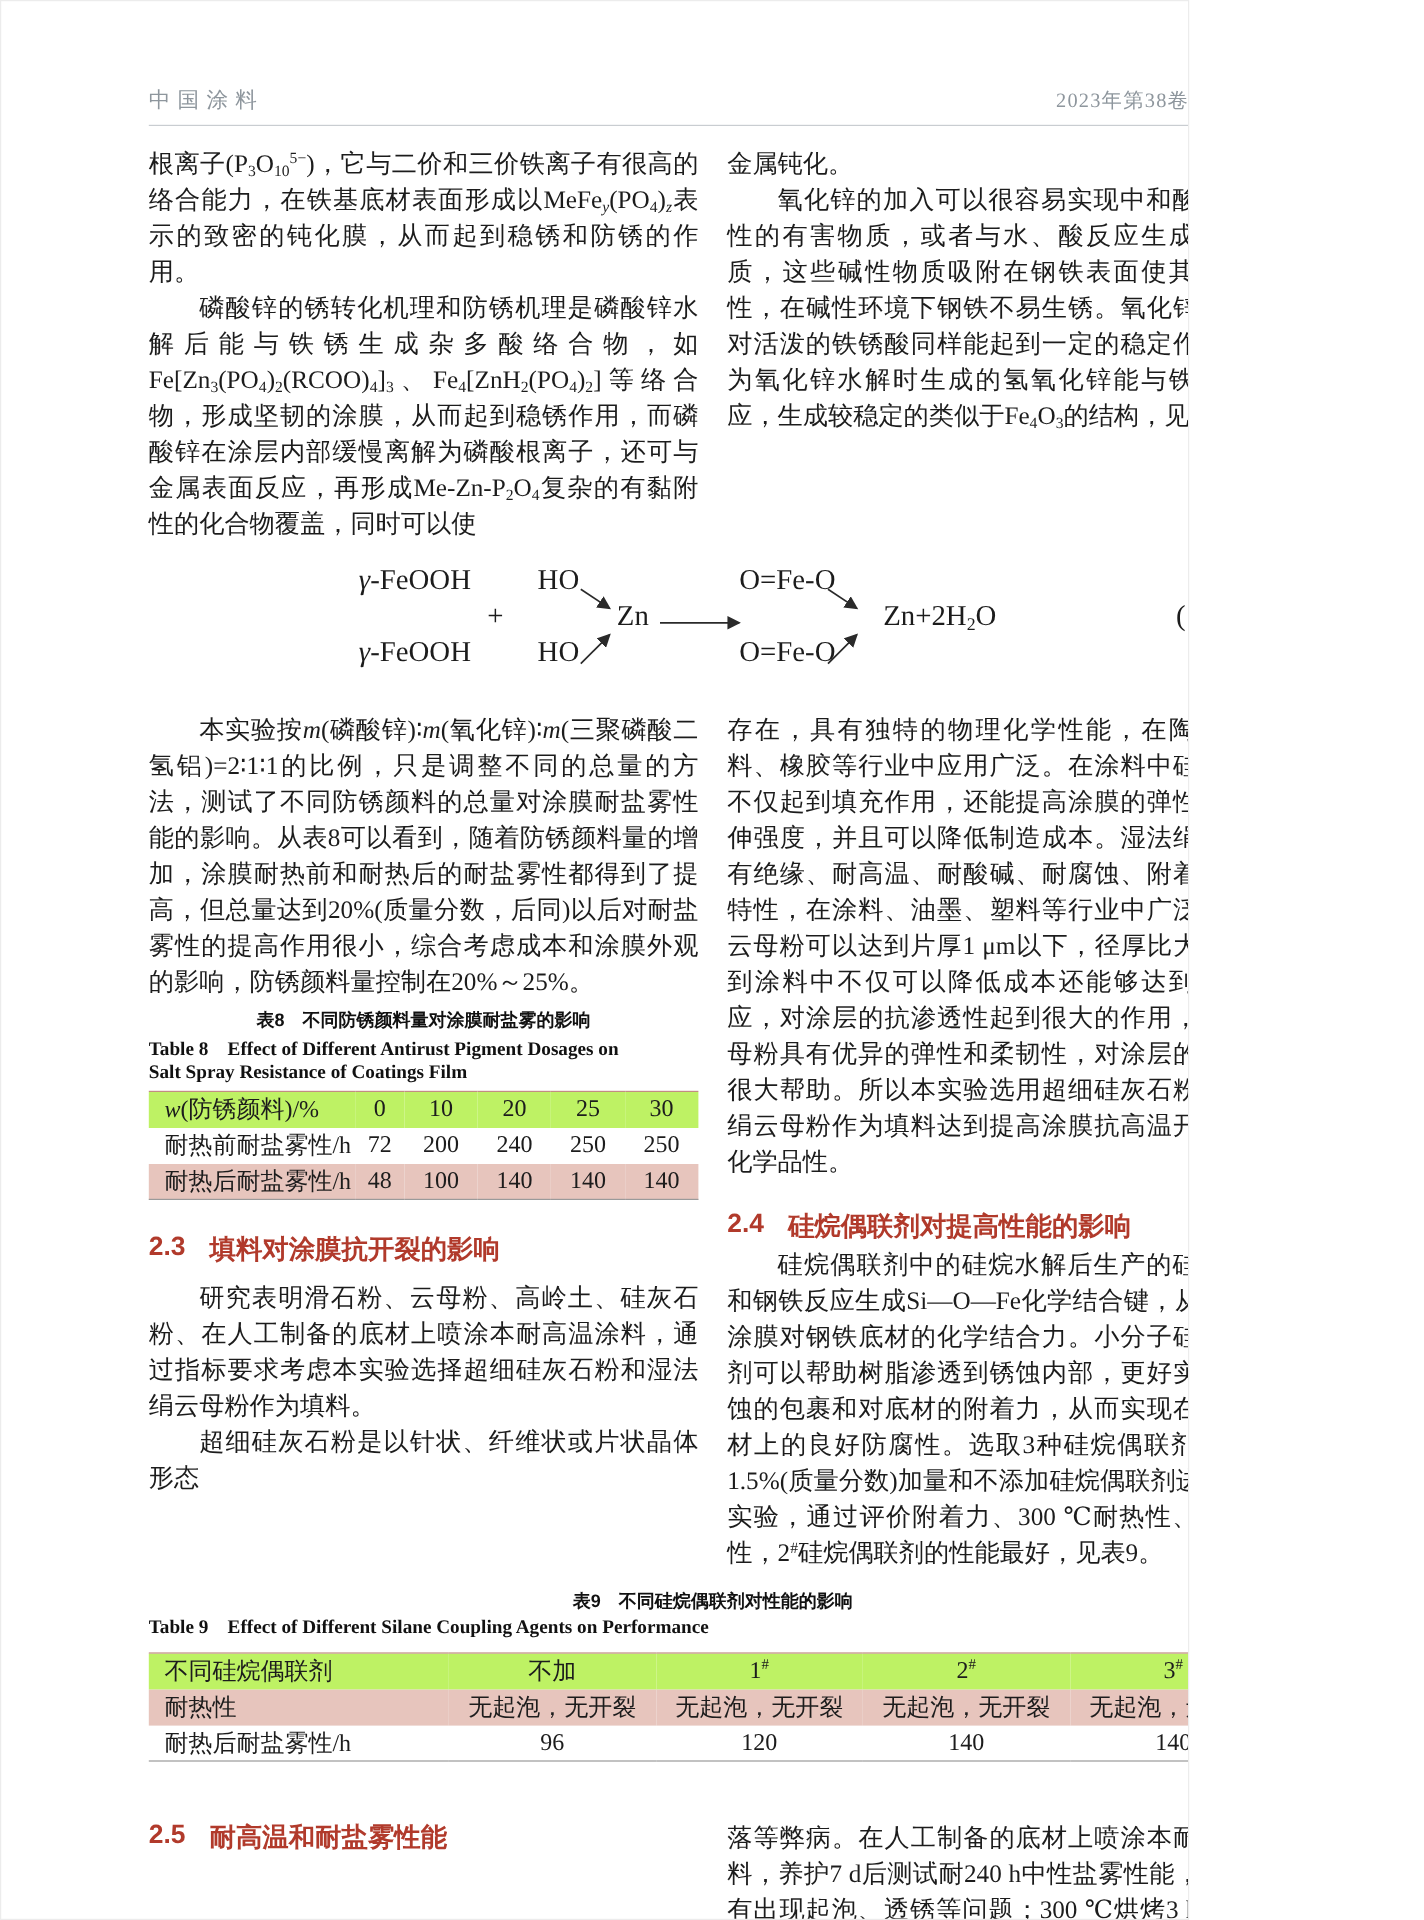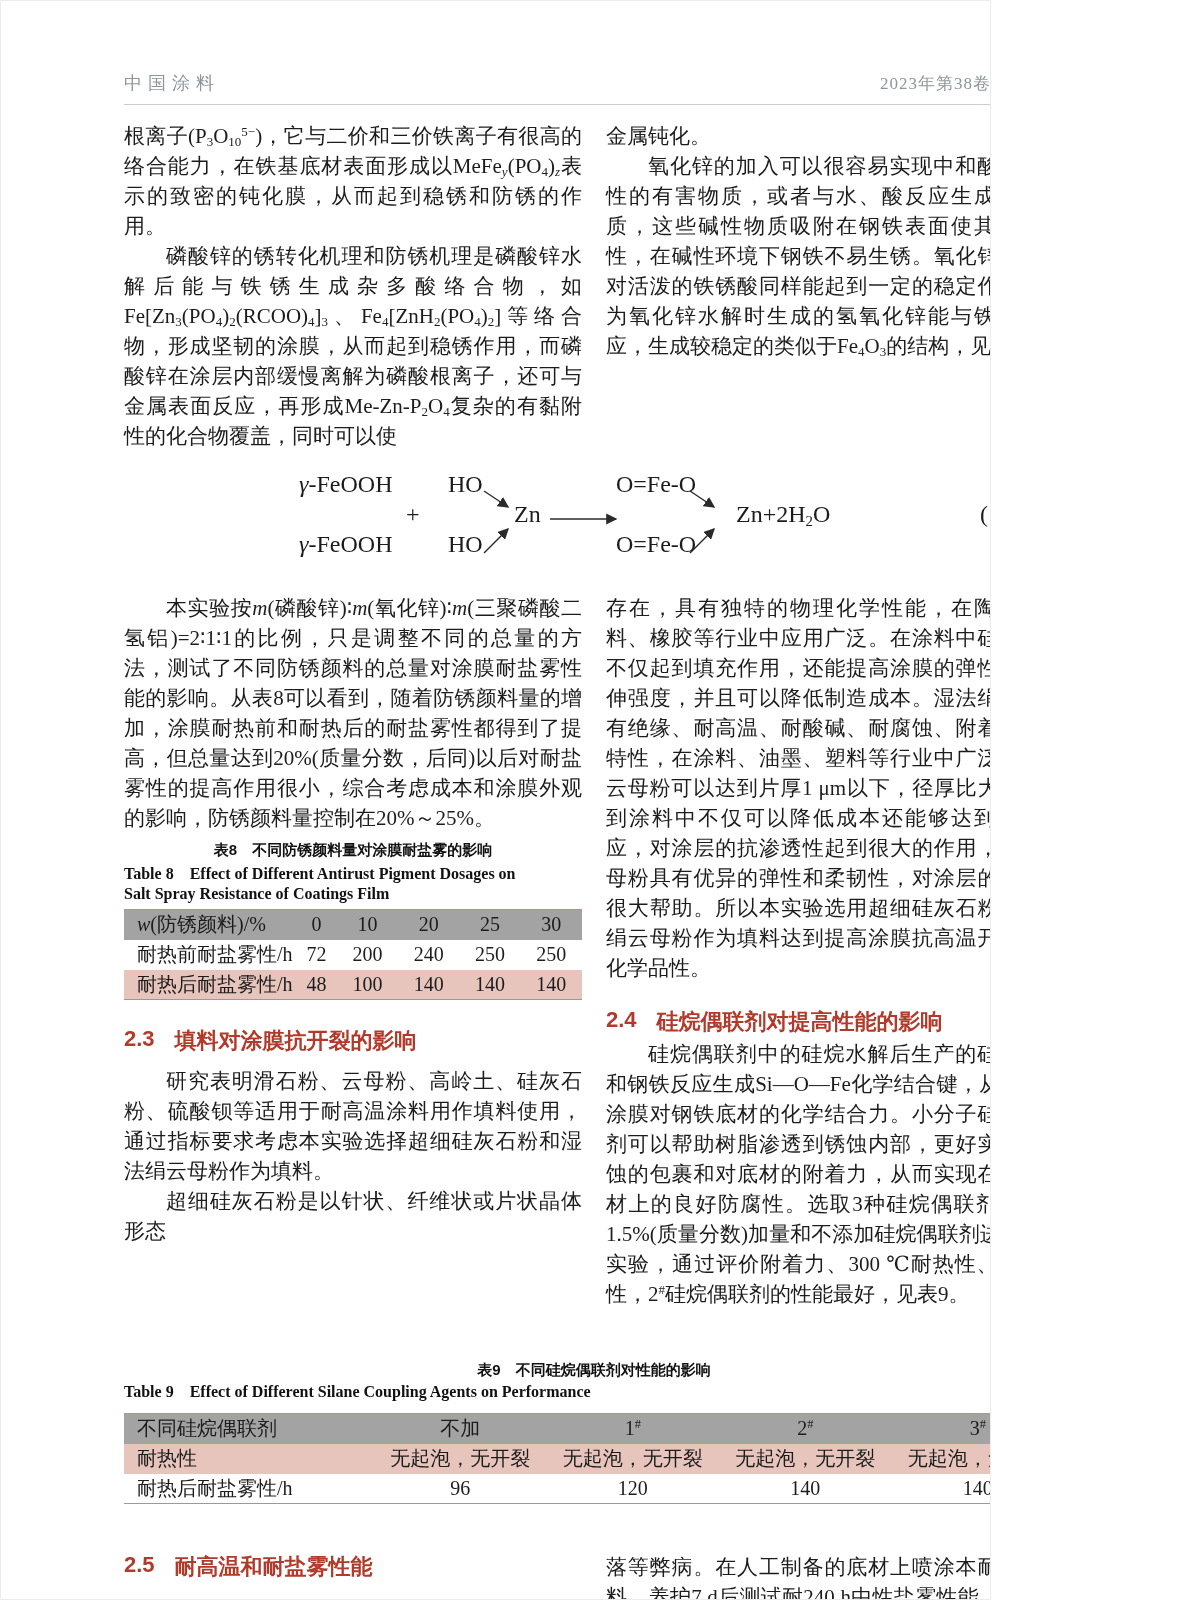--- a/index.html
+++ b/index.html
@@ -50,36 +50,36 @@
   
   .tbl-title-cn {
     font-family: "Liberation Sans", "DejaVu Sans", sans-serif;
     font-weight: 700; font-size: 15px; text-align: center; color: #111;
   }
   .tbl-title-en { font-weight: 700; font-size: 16px; text-align: left; color: #111; }
   table { border-collapse: collapse; width: 100%; font-size: 20px; }
   td { height: 30px; padding: 0; vertical-align: middle; }
   td.lbl { text-align: left; padding-left: 13px; }
   td.val { text-align: center; }
-  tr.rowdark { background: #a3a3a3; }
+  tr.rowdark { background: #bef264; }
   tr.rowdark td { border-top: 1px solid #c28d83; }
   tr.rowlight { background: #e7c5bd; }
   table.t8 { border-bottom: 1px solid #9a9a9a; }
   table.t9 { border-bottom: 1px solid #9a9a9a; }
 
   .t8-wrap { margin-top: 8px; }
   .t8-wrap .tbl-title-cn { margin-bottom: 4px; }
   .t8-wrap table { margin-top: 6px; }
 
   .sec23 { margin-top: 26px; }
   .sec23-p { margin-top: 10px; }
   .sec24 { margin-top: 24px; }
   .sec24-p { margin-top: 2px; }
 
-  .t9-section { margin-top: 52px; }
+  .t9-section { margin-top: 16px; }
   .t9-section .tbl-title-en { margin-top: 2px; }
   .t9-section table { margin-top: 10px; }
 
   .row3 { margin-top: 48px; }
 </style>
 </head>
 <body>
 
 <div class="page">
   <div class="content">
@@ -168,21 +168,21 @@
               <td class="val">140</td>
             </tr>
           </tbody>
             </table>
         </div>
 
         <div class="sec-head sec23">
           <span>2.3</span>
           <span>填料对涂膜抗开裂的影响</span>
         </div>
-        <p class="p sec23-p">研究表明滑石粉、云母粉、高岭土、硅灰石粉、硫酸钡等适用于耐高温涂料用作填料使用，通过指标要求考虑本实验选择超细硅灰石粉和湿法绢云母粉作为填料。</p>
+        <p class="p sec23-p">研究表明滑石粉、云母粉、高岭土、硅灰石粉、在人工制备的底材上喷涂本耐高温涂料，通过指标要求考虑本实验选择超细硅灰石粉和湿法绢云母粉作为填料。</p>
         <p class="p">超细硅灰石粉是以针状、纤维状或片状晶体形态</p>
       </div>
 
       <div class="col">
         <p class="p noindent">存在，具有独特的物理化学性能，在陶瓷、涂料、橡胶等行业中应用广泛。在涂料中硅灰石粉不仅起到填充作用，还能提高涂膜的弹性和抗拉伸强度，并且可以降低制造成本。湿法绢云母具有绝缘、耐高温、耐酸碱、耐腐蚀、附着力强等特性，在涂料、油墨、塑料等行业中广泛应用。云母粉可以达到片厚1 μm以下，径厚比大，添加到涂料中不仅可以降低成本还能够达到迷宫效应，对涂层的抗渗透性起到很大的作用，并且云母粉具有优异的弹性和柔韧性，对涂层的韧性有很大帮助。所以本实验选用超细硅灰石粉和湿法绢云母粉作为填料达到提高涂膜抗高温开裂和耐化学品性。</p>
         <div class="sec-head sec24">
           <span>2.4</span>
           <span>硅烷偶联剂对提高性能的影响</span>
         </div>
         <p class="p sec24-p">硅烷偶联剂中的硅烷水解后生产的硅醇可以和钢铁反应生成Si—O—Fe化学结合键，从而提高涂膜对钢铁底材的化学结合力。小分子硅烷偶联剂可以帮助树脂渗透到锈蚀内部，更好实现对锈蚀的包裹和对底材的附着力，从而实现在锈蚀底材上的良好防腐性。选取3种硅烷偶联剂按配方1.5%(质量分数)加量和不添加硅烷偶联剂进行对比实验，通过评价附着力、300 ℃耐热性、耐盐雾性，2<sup>#</sup>硅烷偶联剂的性能最好，见表9。</p>

